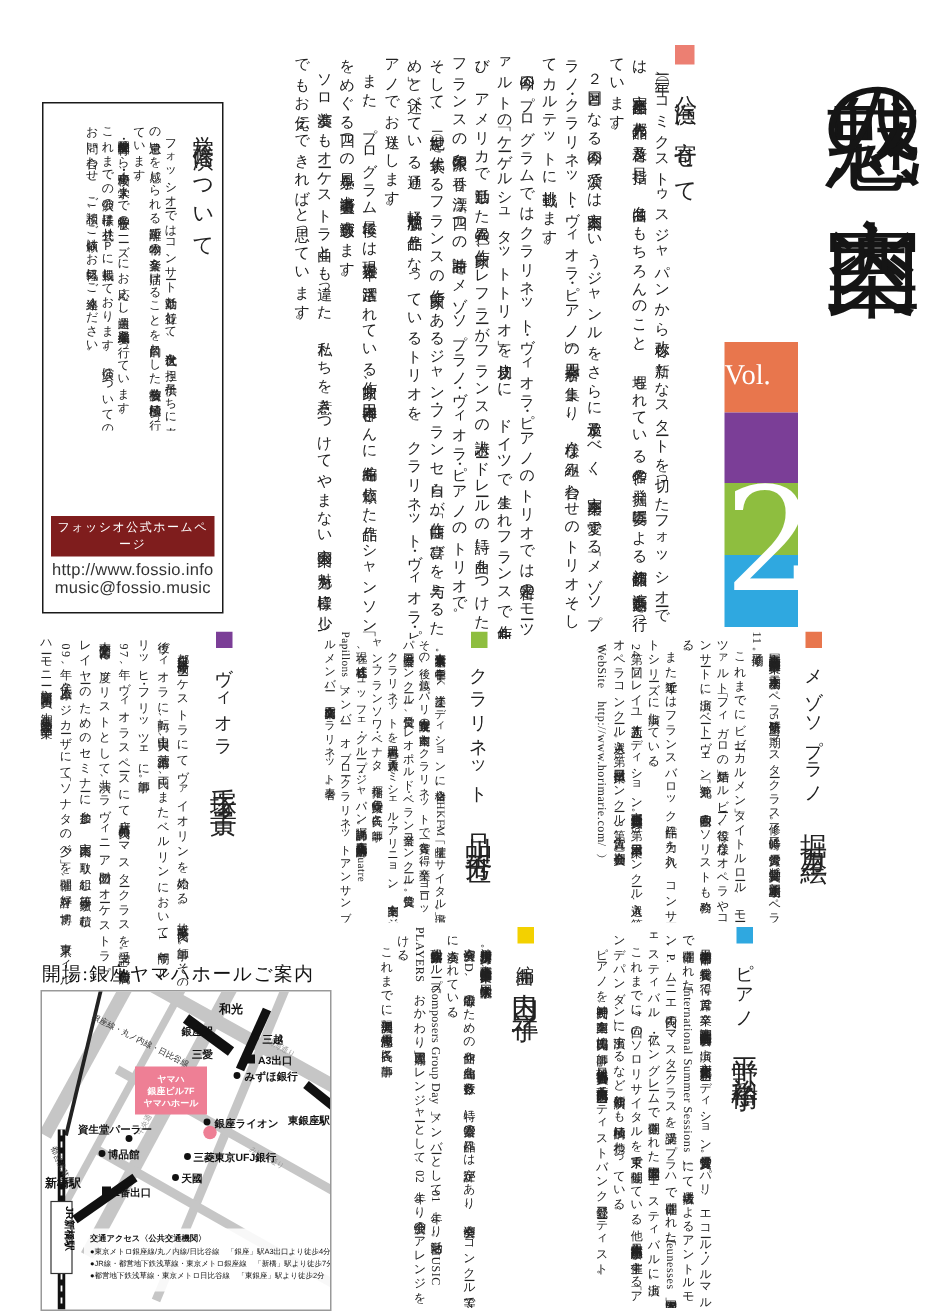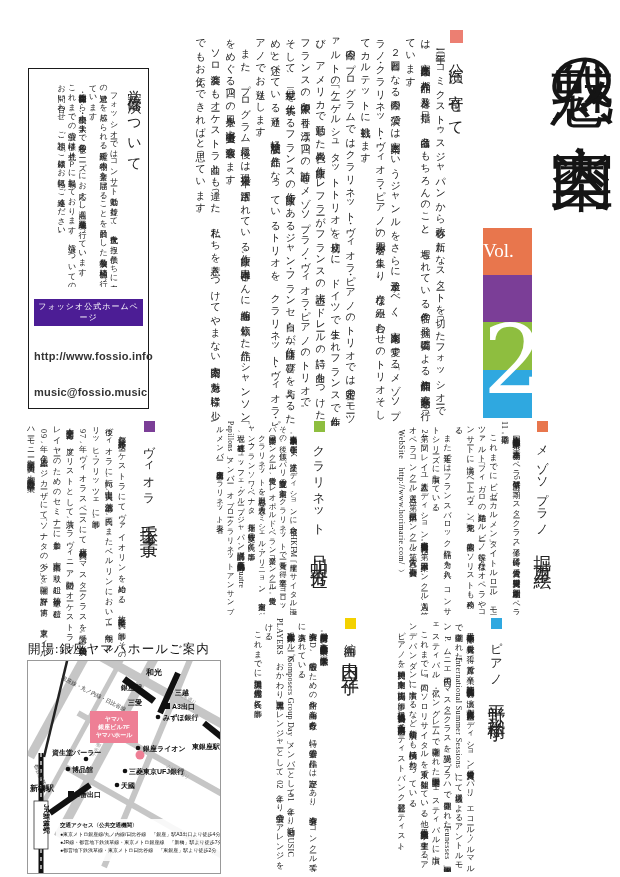--- a/index.html
+++ b/index.html
@@ -30,23 +30,23 @@
 
   
   .school-box{position:absolute;left:28px;top:68px;width:121px;height:341px;
     border:1px solid #1a1a1a;box-sizing:border-box;}
   .school-vert{position:absolute;top:10px;right:5px;width:110px;height:208px;
     writing-mode:vertical-rl;overflow:hidden;}
   .school-title{font-size:14px;letter-spacing:3px;margin-left:7px;}
   .school-body p{margin:0;text-indent:1em;font-size:8px;line-height:10.5px;letter-spacing:0.3px;}
   .school-links{position:absolute;left:5px;right:5px;bottom:10px;text-align:center;
     font-family:"Liberation Sans","DejaVu Sans",sans-serif;}
-  .banner{background:#4c1d95;color:#fff;font-size:8px;letter-spacing:1px;
+  .banner{background:#7f1d1d;color:#fff;font-size:8px;letter-spacing:1px;
     padding:2px 0 3px;margin:5px 0 3px;}
-  .link-url{font-size:11px;font-weight:bold;color:#333;letter-spacing:0.2px;margin-top:24px;}
+  .link-url{font-size:11px;font-weight:normal;color:#333;letter-spacing:0.2px;}
 
   
   .bio{position:absolute;overflow:hidden;}
   .bio-flow{writing-mode:vertical-rl;height:100%;}
   .bio-head{margin-left:9px;font-size:12px;letter-spacing:2px;white-space:nowrap;color:#222;}
   .bio-head .sq{display:inline-block;width:11px;height:11px;margin-bottom:5px;}
   .bio-head .pname{font-size:18px;letter-spacing:3px;margin-top:10px;}
   .bio-body p{margin:0;text-indent:1em;}
   .sq-orange{background:#e8764d;} .sq-blue{background:#2fa8e0;}
   .sq-green{background:#8ebe3f;}  .sq-yellow{background:#f3d100;}

